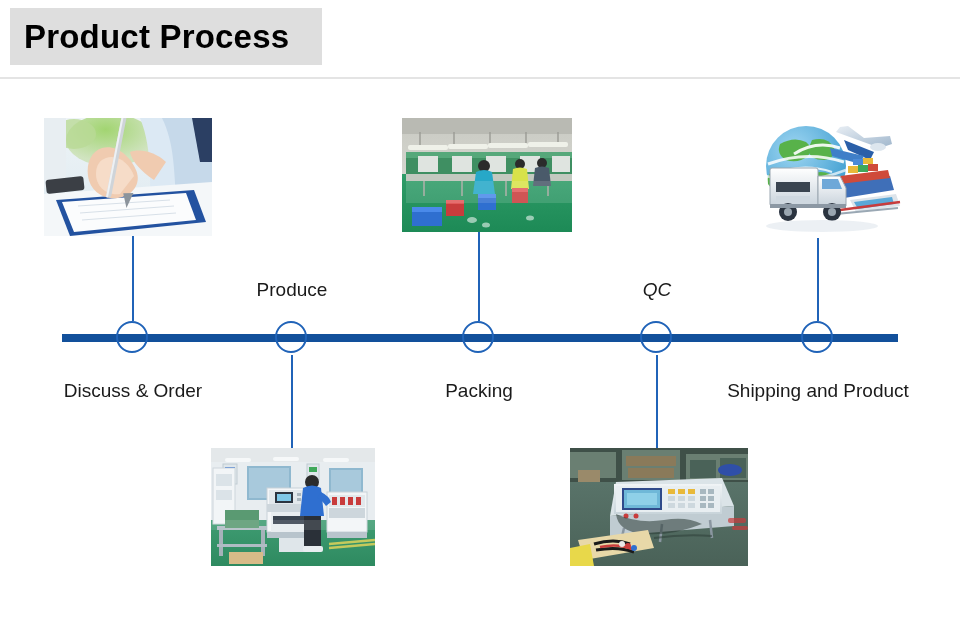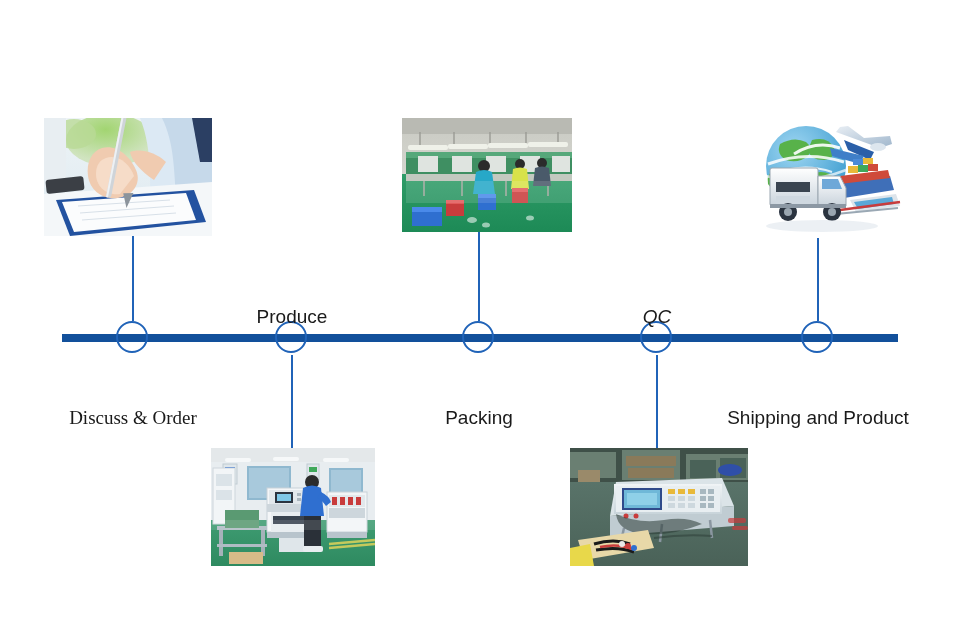--- a/index.html
+++ b/index.html
@@ -66,38 +66,43 @@
   }
 
   
   .stage-label {
     position: absolute;
     font-size: 19px;
     color: #1a1a1a;
     white-space: nowrap;
     text-align: center;
     transform: translateX(-50%);
-    margin-top: 27px;
   }
 
   
   .photo {
     position: absolute;
     overflow: hidden;
     background: #cfcfcf;
   }
   .photo svg { display: block; }
 
   #root-stage { position: absolute; left: 0; top: 0; width: 960px; height: 617px; }
 </style>
 </head>
 <body>
 
 <div id="root-stage">
 
+  <div id="header">
+    <div id="title-box">
+      <span id="title-text">Product Process</span>
+    </div>
+    <div id="header-divider"></div>
+  </div>
 
   <div id="timeline-bar"></div>
 
   <div id="stages-layer">
       <div class="node-circle" style="left: 116px; top: 321px;"></div>
       <div class="connector" style="left: 132px; top: 236px; height: 85px;"></div>
       <div class="photo" aria-label="Hand signing a document with a pen on a blue clipboard" title="Hand signing a document with a pen on a blue clipboard" style="left: 44px; top: 118px; width: 168px; height: 118px;">
         <svg width="168" height="118" viewBox="0 0 168 118" preserveAspectRatio="none">
     <defs>
       <linearGradient id="sg-bg" x1="0" y1="0" x2="0" y2="1">
@@ -128,21 +133,21 @@
     <path d="M58 30 C72 26 86 38 92 52 C98 66 88 78 74 80 C58 82 46 72 44 58 C42 44 48 33 58 30 Z" fill="#f0cbb0"></path>
     <path d="M62 40 C74 36 86 46 90 58 L76 76 C62 78 52 68 52 56 C52 47 56 42 62 40 Z" fill="#f6dcc8"></path>
     <path d="M86 34 C96 30 112 34 122 44 L110 62 C98 54 88 44 86 34 Z" fill="#f0cbb0"></path>
     <g>
       <rect x="70" y="-4" width="5" height="84" rx="2" fill="#cfd4d9" transform="rotate(11 72 38)"></rect>
       <rect x="70" y="-4" width="2" height="84" fill="#eef1f4" transform="rotate(11 71 38)"></rect>
       <path d="M78 76 L84 90 L88 74 Z" fill="#8c949c" transform="rotate(11 83 82)"></path>
     </g>
   </svg>
       </div>
-      <div class="stage-label" style="left: 133px; top: 380px; font-family: Liberation Serif, serif;">Discuss &amp; Order</div>
+      <div class="stage-label" style="left: 133px; top: 380px;">Discuss &amp; Order</div>
       <div class="node-circle" style="left: 275px; top: 321px;"></div>
       <div class="connector" style="left: 291px; top: 355px; height: 93px;"></div>
       <div class="photo" aria-label="Worker operating a production machine in a workshop" title="Worker operating a production machine in a workshop" style="left: 211px; top: 448px; width: 164px; height: 118px;">
         <svg width="164" height="118" viewBox="0 0 164 118" preserveAspectRatio="none">
     <defs>
       <linearGradient id="ws-floor" x1="0" y1="0" x2="0" y2="1">
         <stop offset="0" stop-color="#3f9c72"></stop>
               <stop offset="1" stop-color="#2e8a60"></stop>
       </linearGradient>
     </defs>

